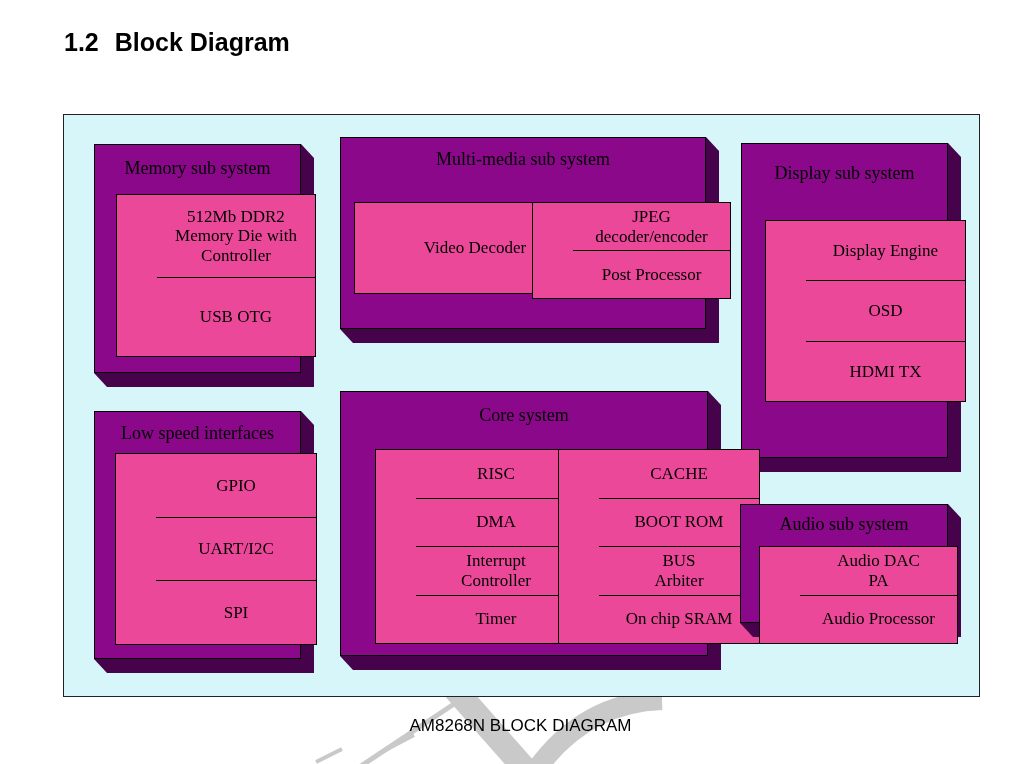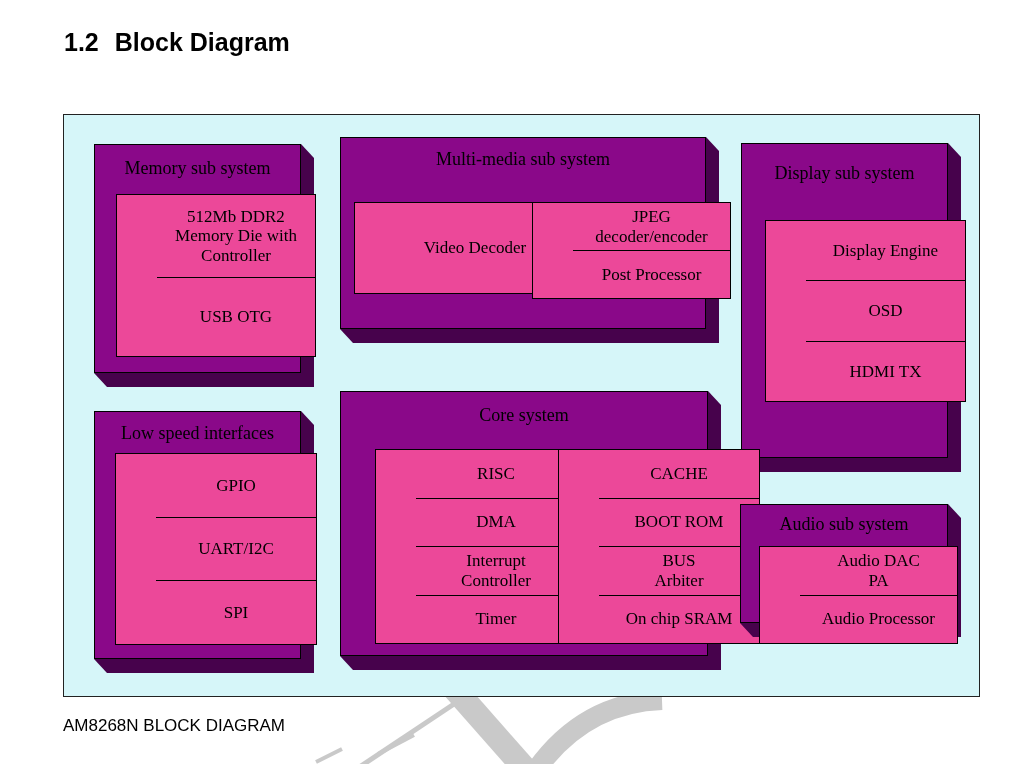--- a/index.html
+++ b/index.html
@@ -69,21 +69,21 @@
   .b-core     .btitle{top:14px;}
   .b-core     .g0{left:18px; top:57px; width:160px;height:193px;margin-left:16px;}
   .b-core     .g1{left:189px;top:57px; width:160px;height:193px;margin-left:28px;}
 
   .b-audio    {left:676px;top:389px;width:208px;height:119px;}
   .b-audio    .btitle{top:10px;}
   .b-audio    .g0{left:18px; top:41px; width:157px;height:96px;}
   
   .caption{
     position:absolute;left:63px;top:716px;width:915px;z-index:2;
-    text-align:left;font-family:"Liberation Sans",sans-serif;font-size:17px;
+    text-align:center;font-family:"Liberation Sans",sans-serif;font-size:17px;
   }
 </style>
 </head>
 <body>
 
 <svg class="watermark" viewBox="0 0 1026 764" aria-hidden="true">
   <g stroke="#c9c9c9" fill="none">
     <path d="M 358 768 L 472 692" stroke-width="5"></path>
     <path d="M 452 686 L 526 770" stroke-width="24"></path>
     <path d="M 536 770 C 566 728 606 702 662 700" stroke-width="20"></path>

